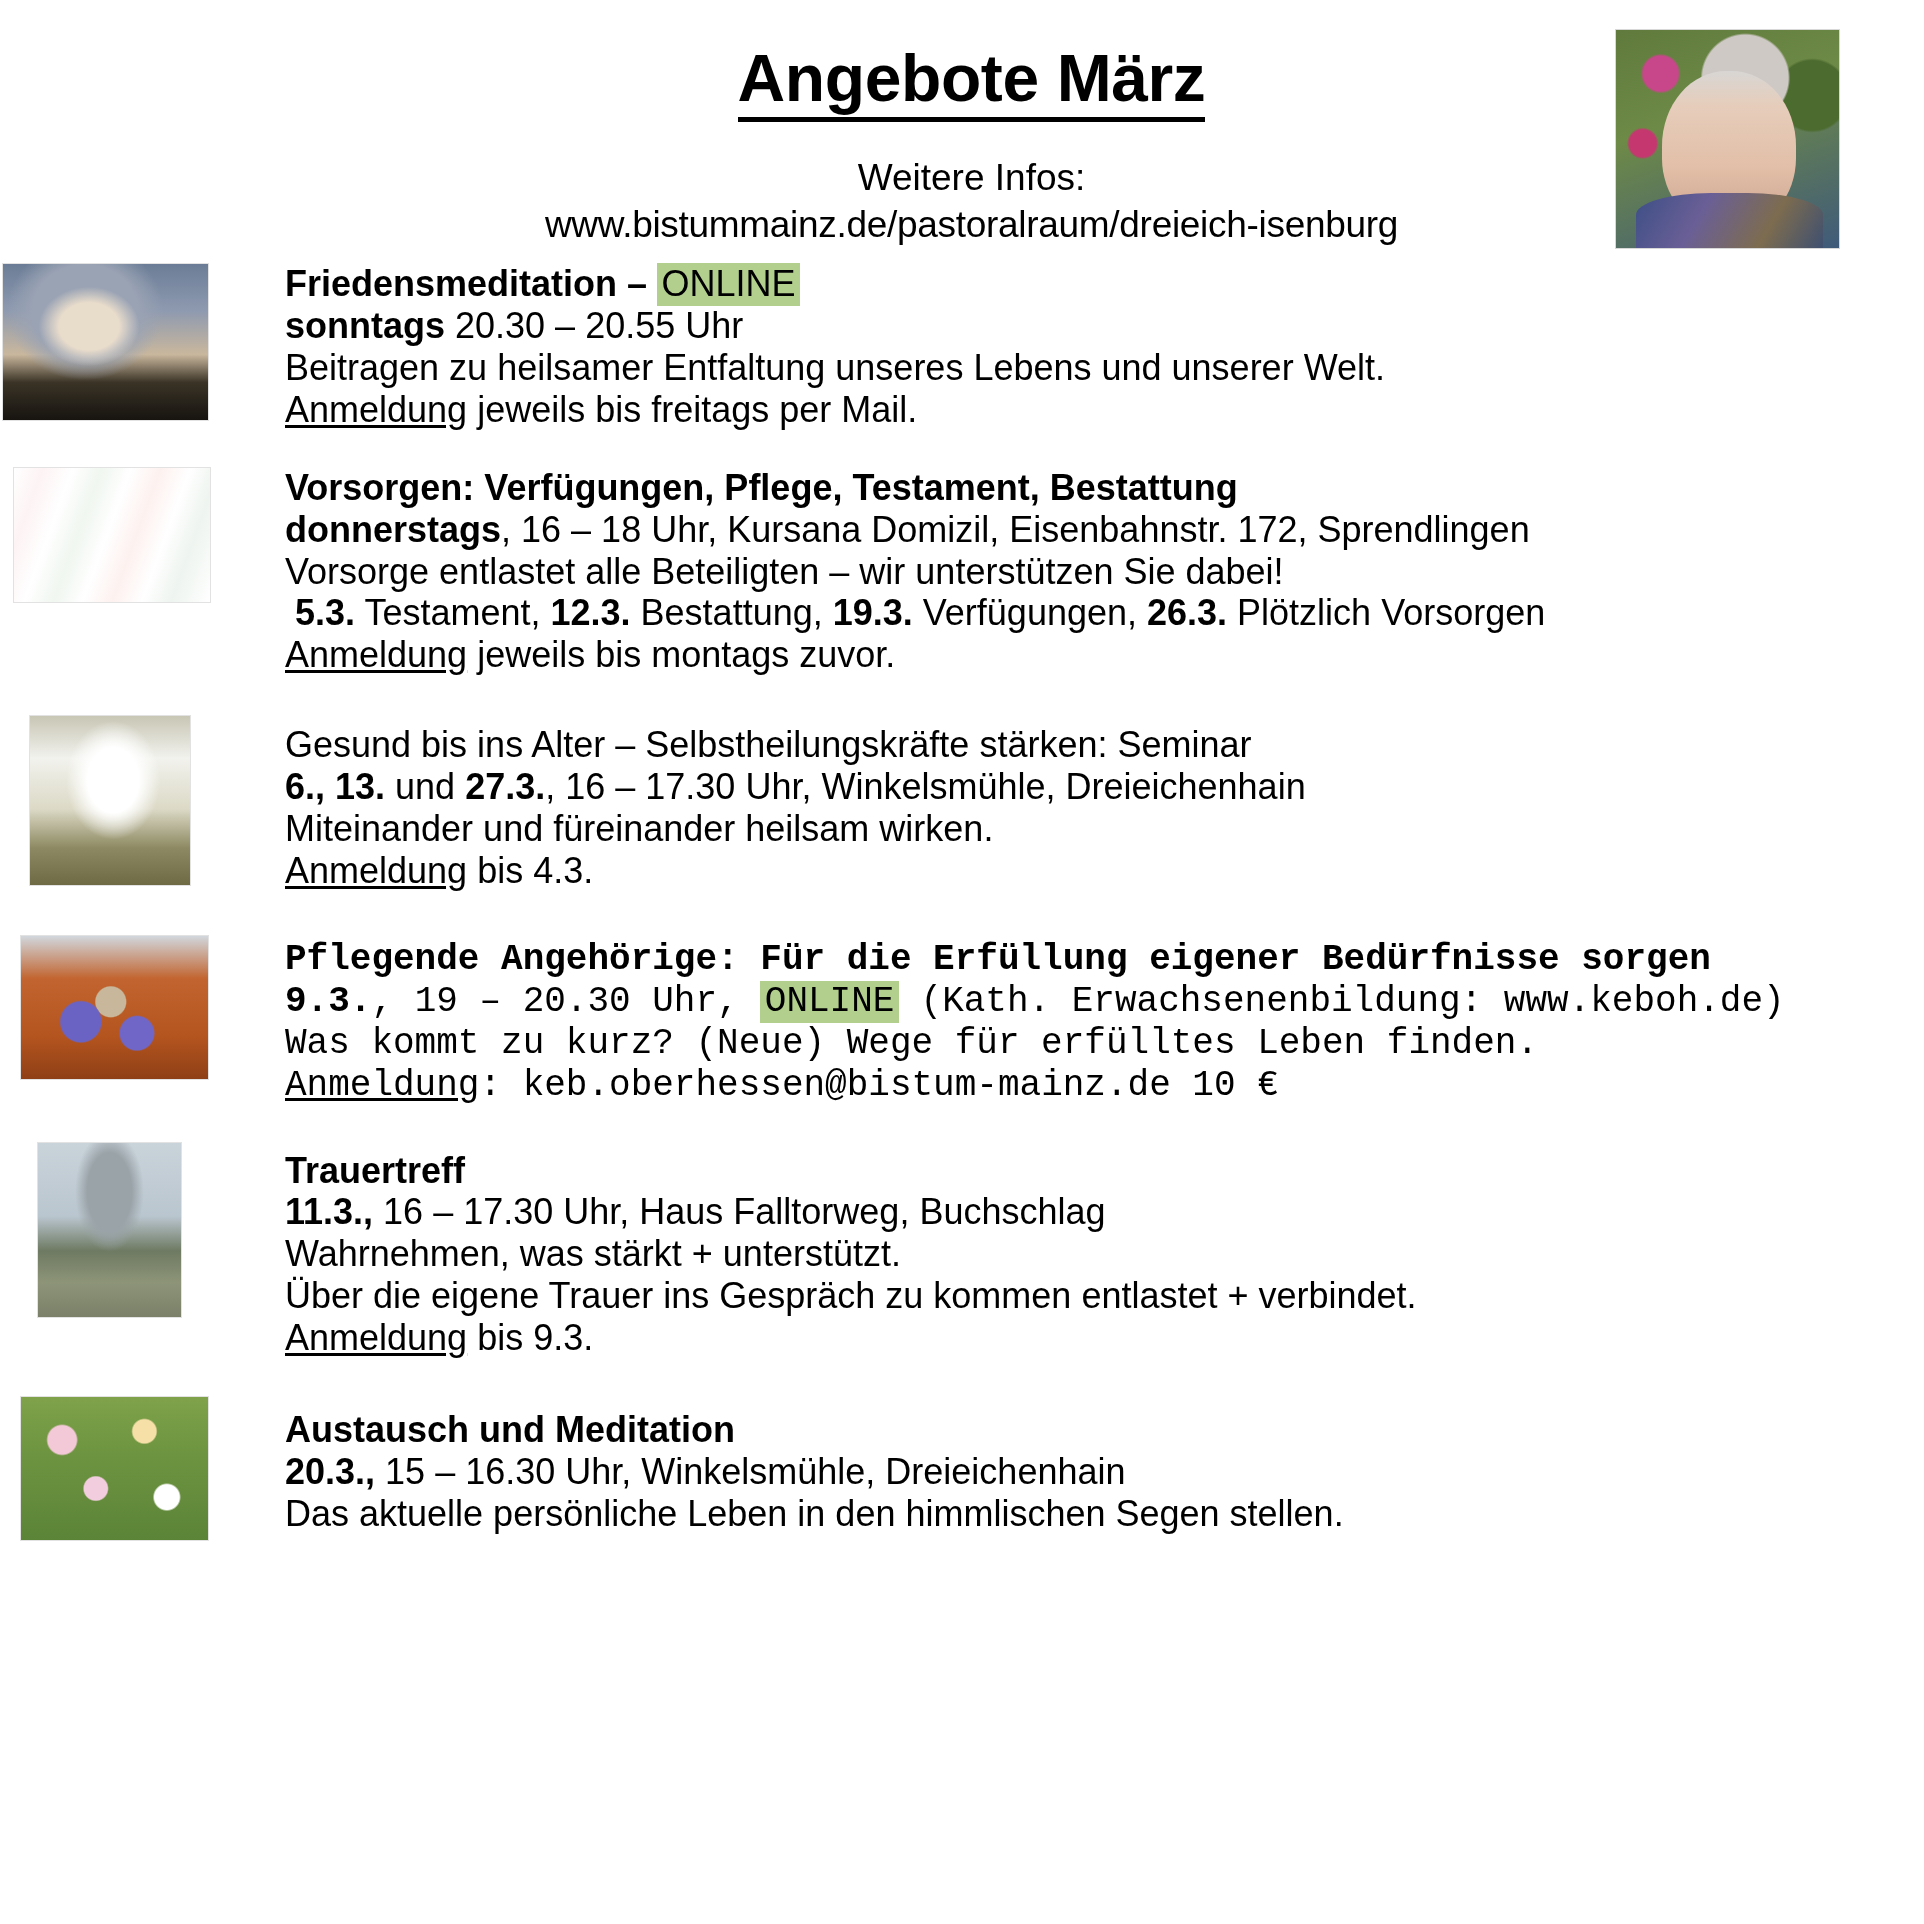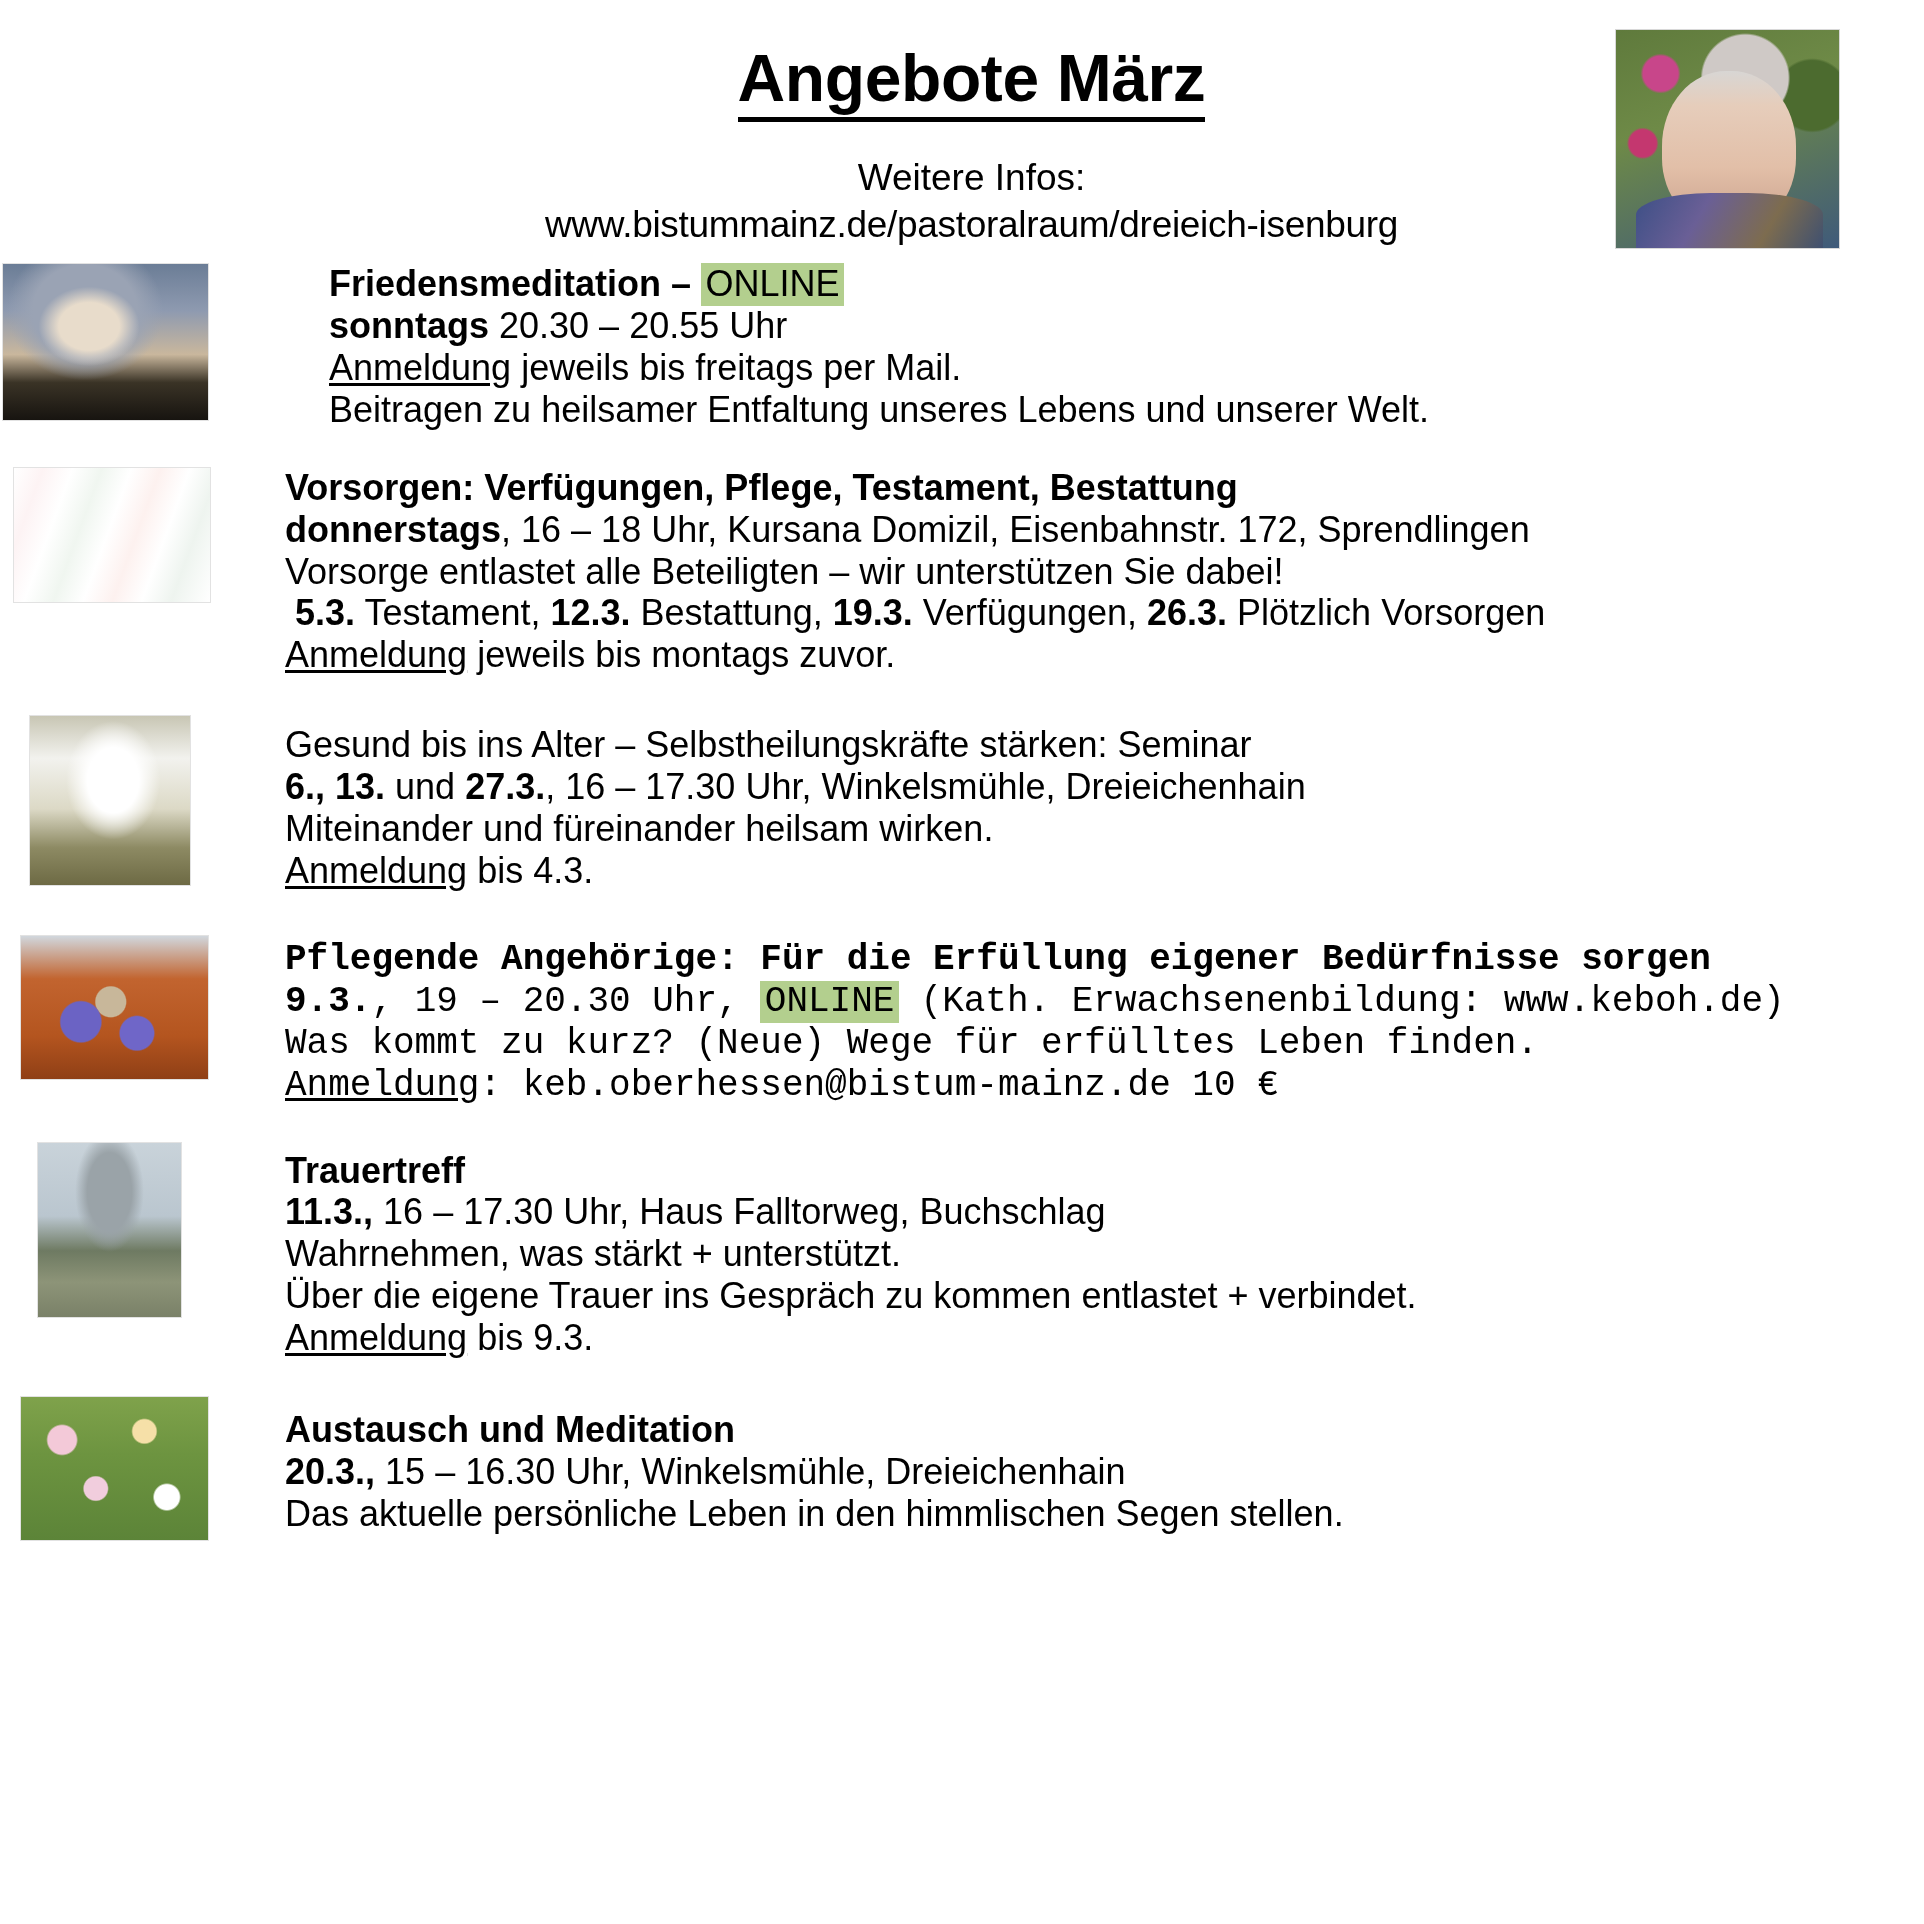--- a/index.html
+++ b/index.html
@@ -124,21 +124,21 @@
   .t-meadow{width:187px;height:143px;margin-left:19.6px;
     background:
       radial-gradient(circle at 22% 30%, #f3c9d8 0 8%, rgba(243,201,216,0) 9%),
       radial-gradient(circle at 66% 24%, #f6e0a8 0 7%, rgba(246,224,168,0) 8%),
       radial-gradient(circle at 40% 64%, #f1cddd 0 8%, rgba(241,205,221,0) 9%),
       radial-gradient(circle at 78% 70%, #ffffff 0 7%, rgba(255,255,255,0) 8%),
       linear-gradient(180deg,#7fa24b 0%,#6d9440 40%,#5c8438 100%);
   }
 
   
-  .ev1{margin-top:12.5px;gap:44px;}
+  .ev1{margin-top:12.5px;}
   .ev2{margin-top:36px;}
   .ev3{margin-top:39px;}
   .ev4{margin-top:43px;font-family:Liberation Mono, monospace;}
   .ev5{margin-top:36px;}
   .ev6{margin-top:37px;}
   .ev3 .body-cell{padding-top:9px;}
   .ev5 .body-cell{padding-top:7.1px;}
   .ev6 .body-cell{padding-top:12.5px;}
   .ev4 .body-cell{padding-top:3.6px;}
   .ev2 .body-cell{padding-top:0px;}
@@ -162,22 +162,22 @@
 
   <div class="events">
 
     <div class="event ev1">
       <div class="thumb-cell">
         <div class="thumb t-storm"></div>
       </div>
       <div class="body-cell">
         <div class="ln b"><span>Friedensmeditation – </span><span class="hl" style="font-weight:normal">ONLINE</span></div>
         <div class="ln"><span class="bold">sonntags</span><span> 20.30 – 20.55 Uhr</span></div>
+        <div class="ln">Beitragen zu heilsamer Entfaltung unseres Lebens  und unserer Welt.</div>
         <div class="ln"><span class="u">Anmeldung</span><span> jeweils bis freitags per Mail.</span></div>
-        <div class="ln">Beitragen zu heilsamer Entfaltung unseres Lebens  und unserer Welt.</div>
       </div>
     </div>
 
     <div class="event ev2">
       <div class="thumb-cell">
         <div class="thumb t-forms"></div>
       </div>
       <div class="body-cell">
         <div class="ln b">Vorsorgen: Verfügungen, Pflege, Testament, Bestattung</div>
         <div class="ln"><span class="bold">donnerstags</span><span>, 16 – 18 Uhr, Kursana Domizil, Eisenbahnstr. 172, Sprendlingen</span></div>

